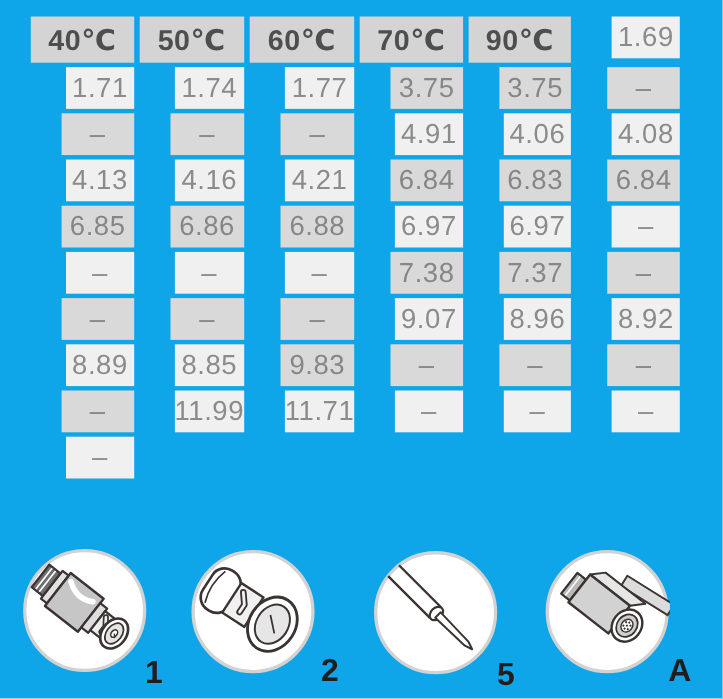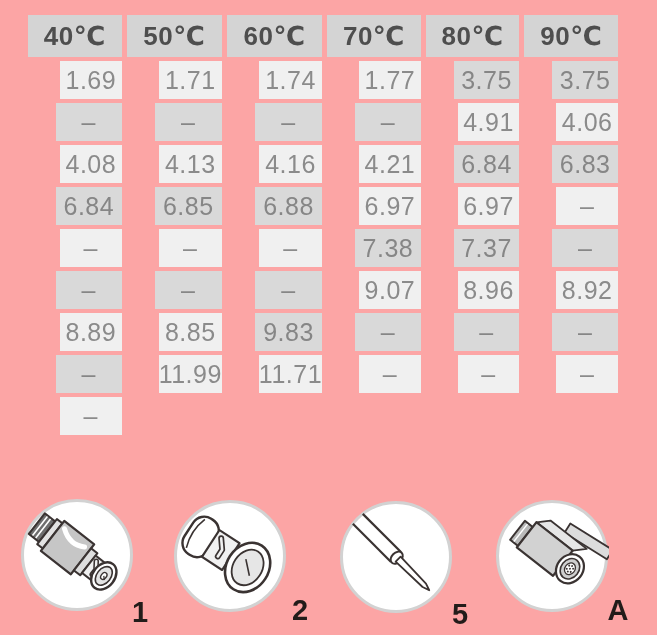--- a/index.html
+++ b/index.html
@@ -9,21 +9,21 @@
   }
   body {
     width: 657px;
     height: 635px;
     font-family: "Liberation Sans", "DejaVu Sans", sans-serif;
   }
   .stage {
     position: relative;
     width: 657px;
     height: 635px;
-    background: #fca5a5;
+    background: #0ea5e9;
     overflow: hidden;
   }
 
   
   .temp-table {
     position: absolute;
     left: 28px;
     top: 15px;
     width: 590px;
     display: grid;
@@ -86,21 +86,20 @@
 </head>
 <body>
 
 <div class="stage">
 
   <div class="temp-table" id="temp-table">
       <div class="cell header">40℃</div>
       <div class="cell header">50℃</div>
       <div class="cell header">60℃</div>
       <div class="cell header">70℃</div>
-      <div class="cell header">80℃</div>
       <div class="cell header">90℃</div>
       <div class="cell light">1.69</div>
       <div class="cell light">1.71</div>
       <div class="cell light">1.74</div>
       <div class="cell light">1.77</div>
       <div class="cell dark">3.75</div>
       <div class="cell dark">3.75</div>
       <div class="cell dark">–</div>
       <div class="cell dark">–</div>
       <div class="cell dark">–</div>
@@ -108,20 +107,21 @@
       <div class="cell light">4.91</div>
       <div class="cell light">4.06</div>
       <div class="cell light">4.08</div>
       <div class="cell light">4.13</div>
       <div class="cell light">4.16</div>
       <div class="cell light">4.21</div>
       <div class="cell dark">6.84</div>
       <div class="cell dark">6.83</div>
       <div class="cell dark">6.84</div>
       <div class="cell dark">6.85</div>
+      <div class="cell dark">6.86</div>
       <div class="cell dark">6.88</div>
       <div class="cell light">6.97</div>
       <div class="cell light">6.97</div>
       <div class="cell light">–</div>
       <div class="cell light">–</div>
       <div class="cell light">–</div>
       <div class="cell light">–</div>
       <div class="cell dark">7.38</div>
       <div class="cell dark">7.37</div>
       <div class="cell dark">–</div>

